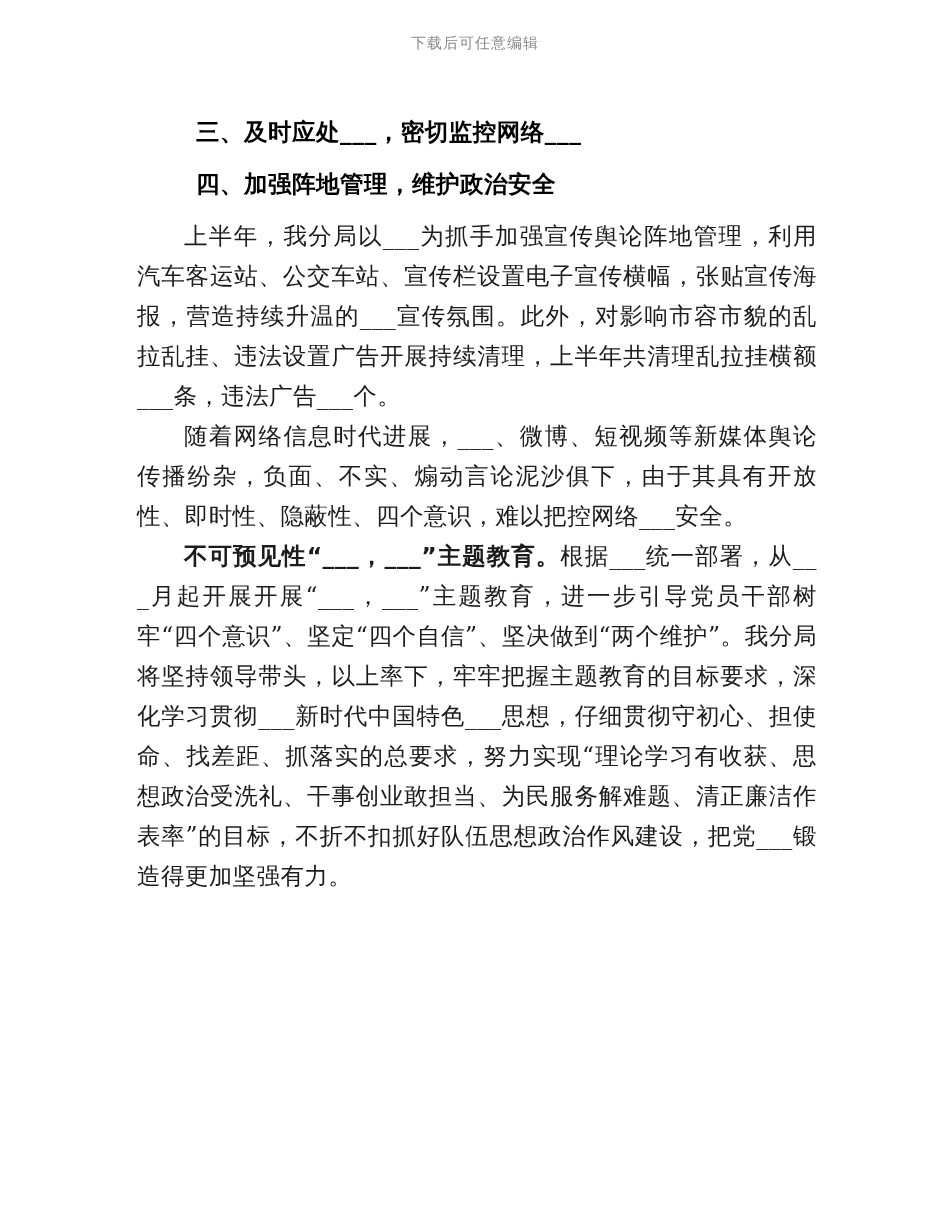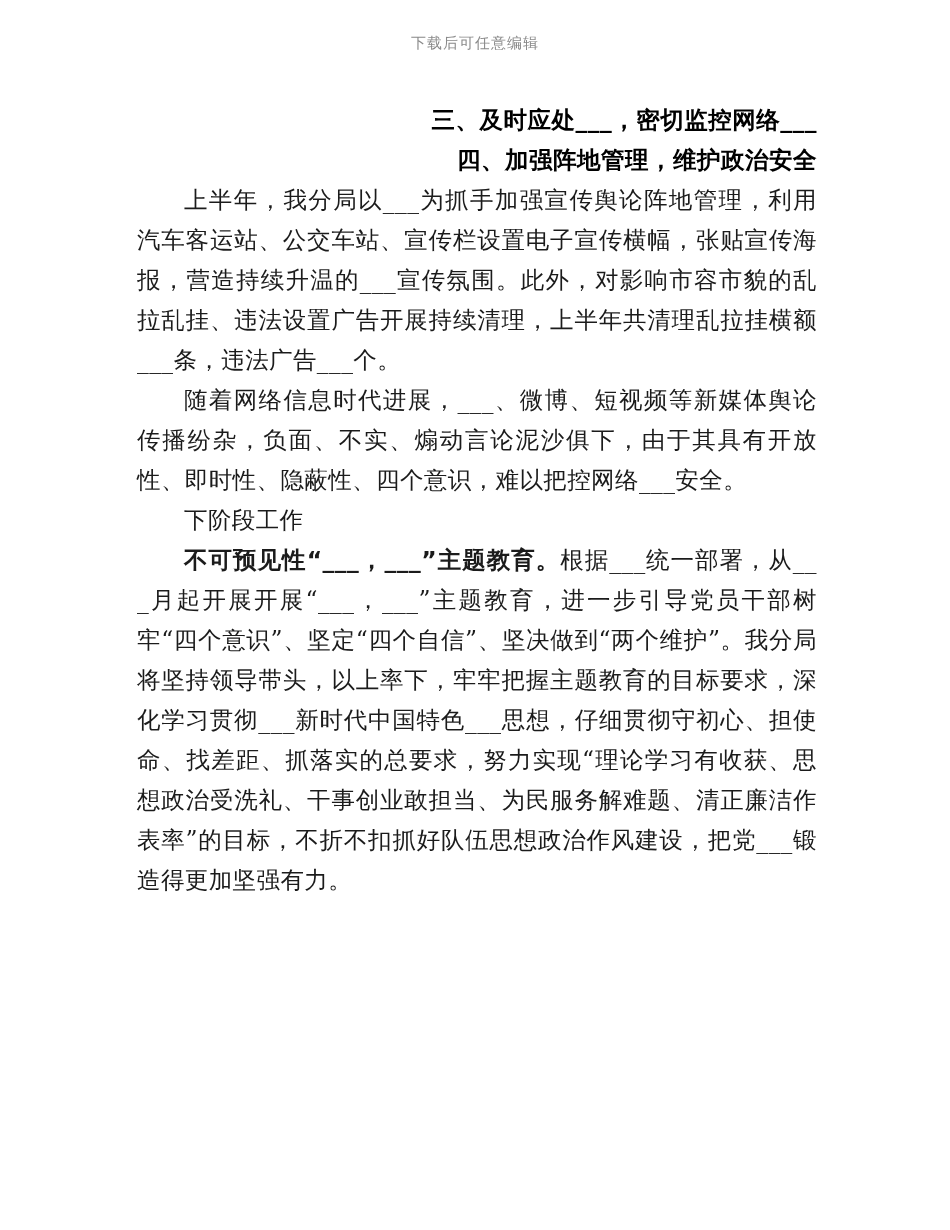--- a/index.html
+++ b/index.html
@@ -46,23 +46,22 @@
     letter-spacing: 0.4px;
     word-break: break-all;
   }
   .heading {
     font-family: "DejaVu Sans", "Liberation Sans", sans-serif;
     font-weight: bold;
     font-size: 23.5px;
     line-height: 40px;
     color: #000000;
     text-indent: 2em;
-    margin: 0;
+    margin: 12px;
     letter-spacing: 0.5px;
-    text-align: right;
   }
   .lead {
     font-family: "DejaVu Sans", "Liberation Sans", sans-serif;
     font-weight: bold;
     letter-spacing: 0.5px;
   }
 </style>
 </head>
 <body>
 
@@ -76,18 +75,17 @@
     <p class="heading">三、及时应处___，密切监控网络___</p>
 
 
     <p class="heading">四、加强阵地管理，维护政治安全</p>
 
     <p class="para">上半年，我分局以___为抓手加强宣传舆论阵地管理，利用汽车客运站、公交车站、宣传栏设置电子宣传横幅，张贴宣传海报，营造持续升温的___宣传氛围。此外，对影响市容市貌的乱拉乱挂、违法设置广告开展持续清理，上半年共清理乱拉挂横额___条，违法广告___个。</p>
 
 
     <p class="para">随着网络信息时代进展，___、微博、短视频等新媒体舆论传播纷杂，负面、不实、煽动言论泥沙俱下，由于其具有开放性、即时性、隐蔽性、四个意识，难以把控网络___安全。</p>
 
-    <p class="para">下阶段工作</p>
 
     <p class="para"><span class="lead">不可预见性“___，___”主题教育。</span><span>根据___统一部署，从___月起开展开展“___，___”主题教育，进一步引导党员干部树牢“四个意识”、坚定“四个自信”、坚决做到“两个维护”。我分局将坚持领导带头，以上率下，牢牢把握主题教育的目标要求，深化学习贯彻___新时代中国特色___思想，仔细贯彻守初心、担使命、找差距、抓落实的总要求，努力实现“理论学习有收获、思想政治受洗礼、干事创业敢担当、为民服务解难题、清正廉洁作表率”的目标，不折不扣抓好队伍思想政治作风建设，把党___锻造得更加坚强有力。</span></p>
 
   </div>
 </div>
 
 </body></html>

